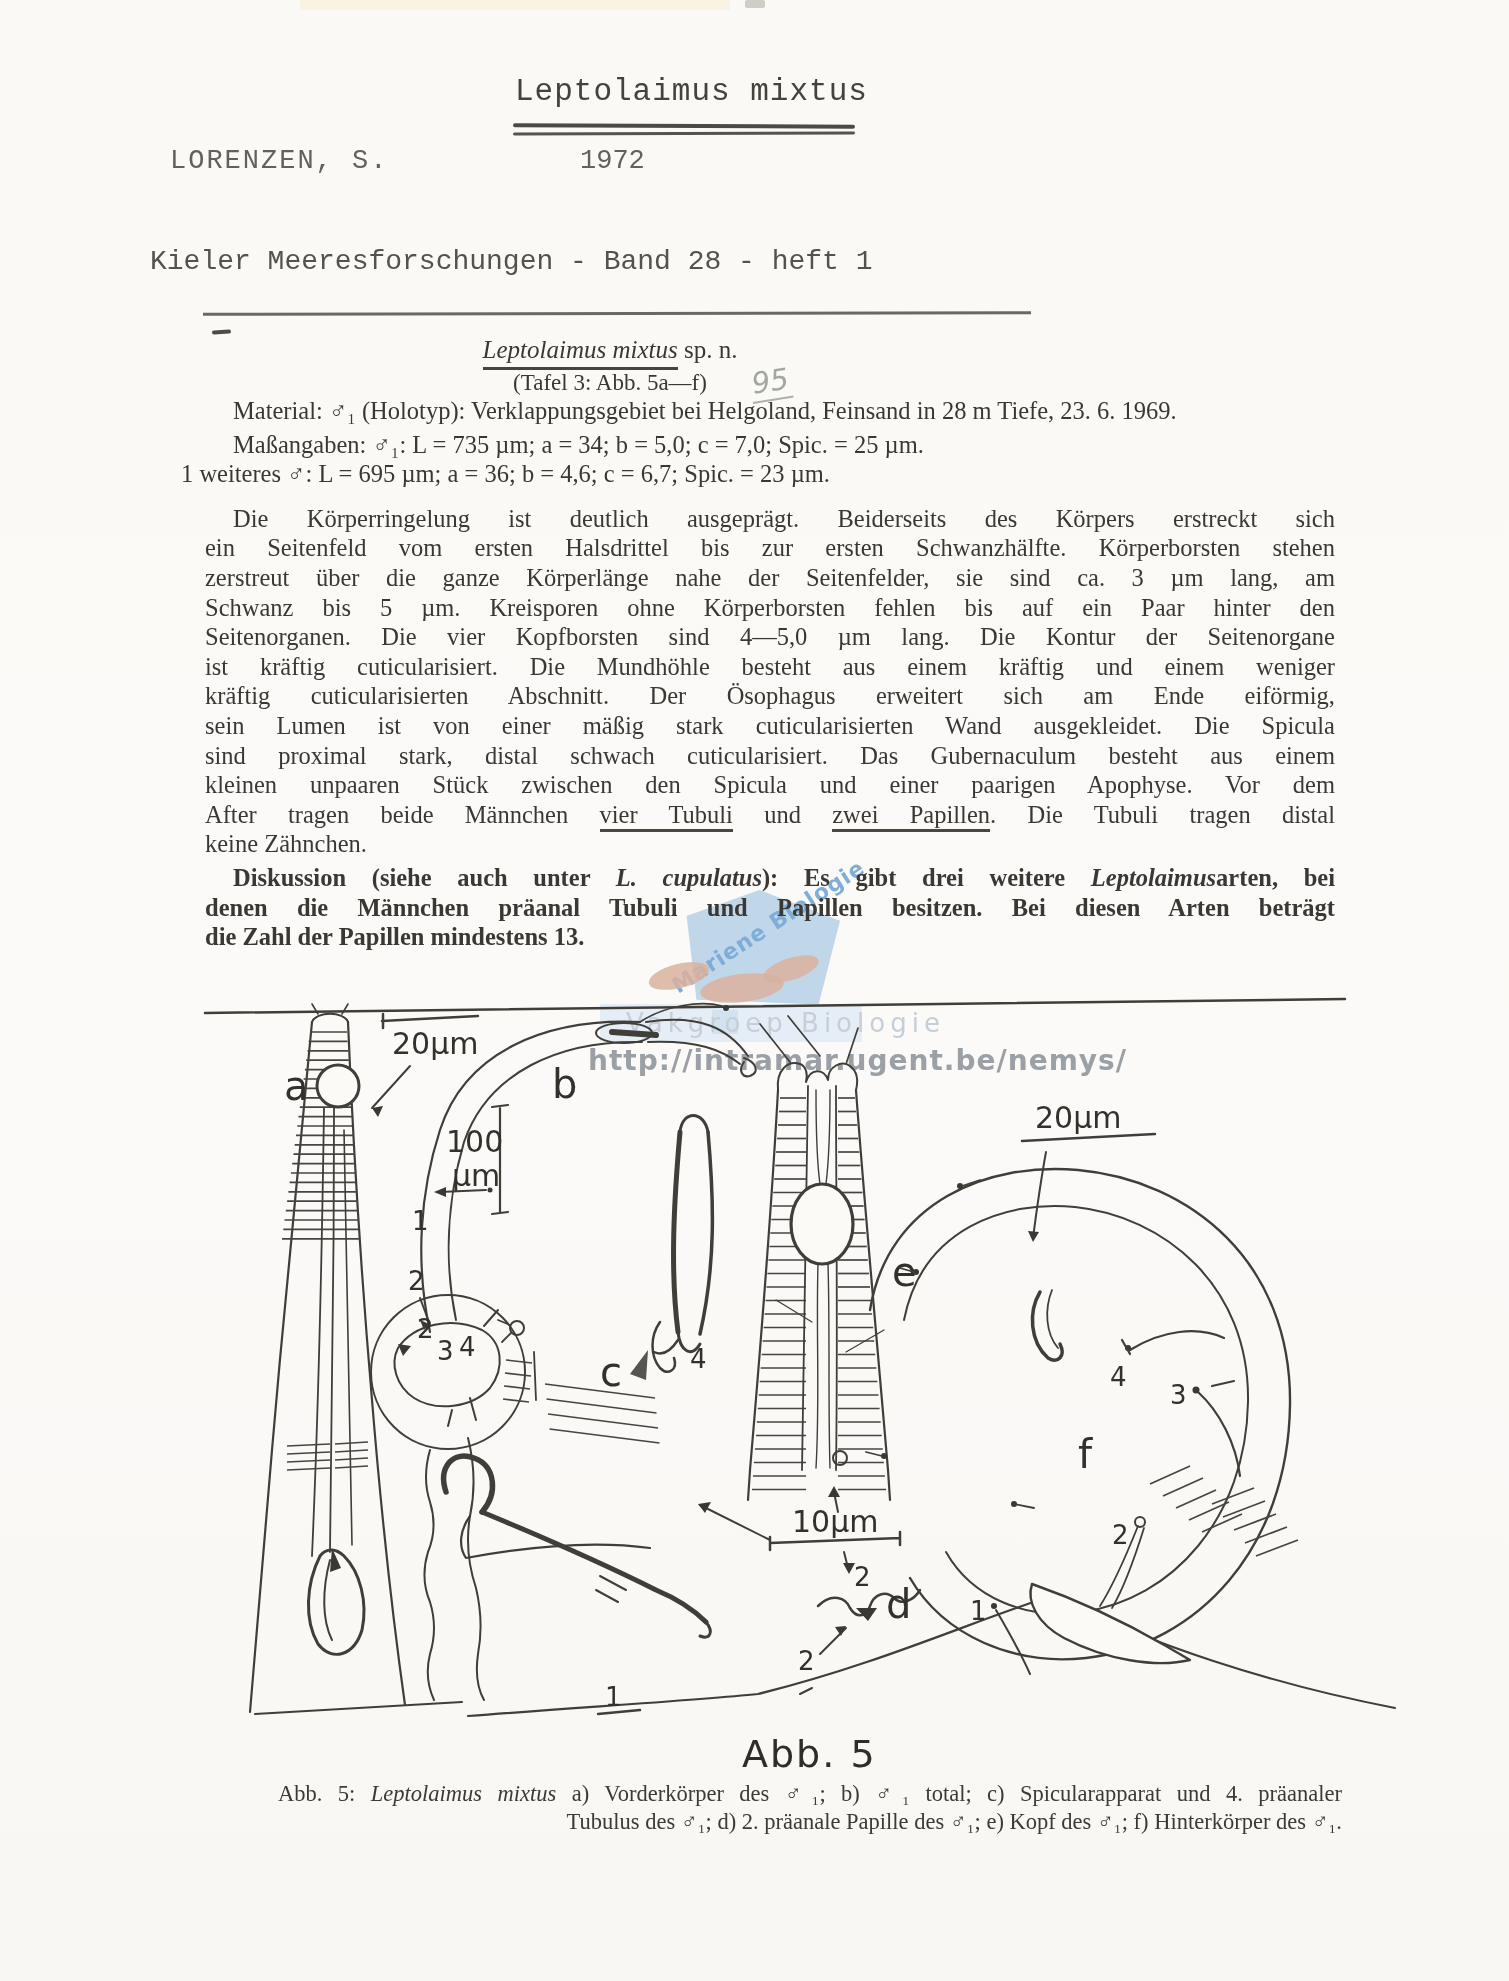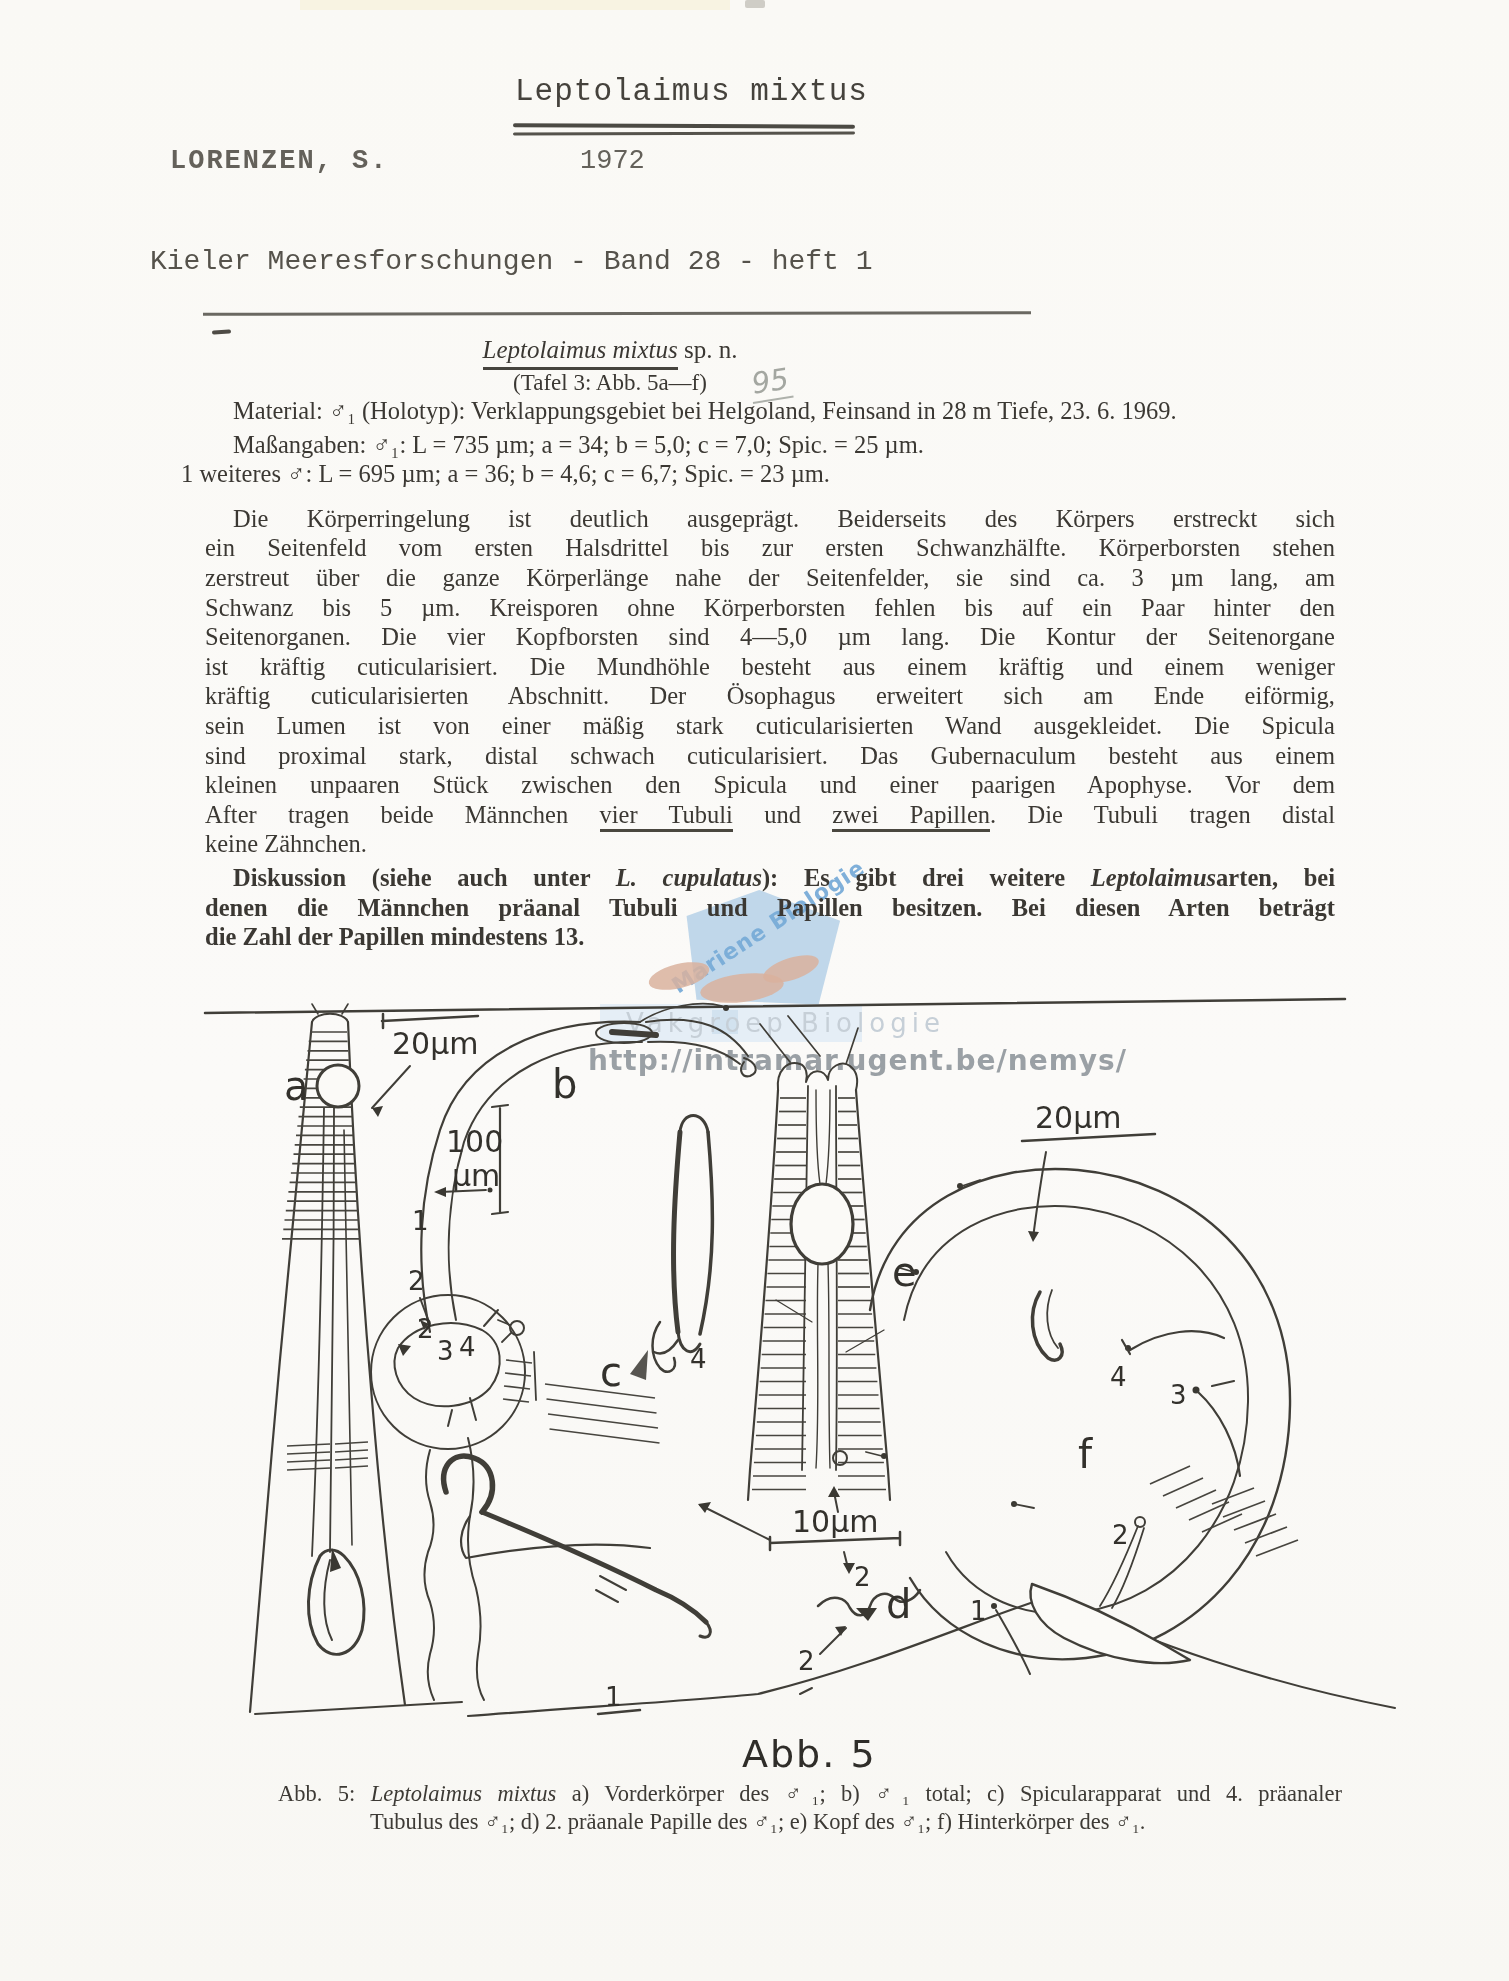--- a/index.html
+++ b/index.html
@@ -6,21 +6,21 @@
   #page{position:relative;width:1509px;height:1981px;margin:0 auto;overflow:hidden;
         background:linear-gradient(180deg,#faf9f5 0%,#fbfaf8 55%,#f8f7f3 100%);}
   #page *{box-sizing:border-box;}
   .abs{position:absolute;}
   
   .tw{font-family:"Liberation Mono","DejaVu Sans Mono",monospace;color:#54514a;white-space:nowrap;}
   #twTitle{left:515px;top:74px;font-size:31px;color:#45423c;letter-spacing:1px;}
   #titleRule{left:513px;top:124px;width:342px;}
   #titleRule .r1{height:4px;background:#4c4a44;border-radius:2px;transform:rotate(.25deg);}
   #titleRule .r2{height:3px;background:#55534c;margin-top:4px;border-radius:2px;transform:rotate(-.2deg);}
-  #twAuthor{left:170px;top:146px;font-size:27px;letter-spacing:2px;color:#64615a;font-weight:bold;}
+  #twAuthor{left:170px;top:146px;font-size:27px;letter-spacing:2px;color:#64615a;}
   #twYear{left:580px;top:146px;font-size:27px;color:#64615a;}
   #twSub{left:150px;top:192px;font-size:28px;color:#4d4a44;}
   #twJournal{left:150px;top:246px;font-size:28px;color:#55524b;}
   #topRule{left:203px;top:312px;width:828px;height:3px;background:#6a6861;transform:rotate(-.1deg);}
   #dashMark{left:212px;top:330px;width:19px;height:4px;background:#4e4b45;transform:rotate(-3deg);border-radius:2px;}
   
   .serif{font-family:"Liberation Serif","DejaVu Serif",serif;color:#3b3833;}
   #heading{left:380px;top:336px;width:460px;text-align:center;font-size:25px;}
   #heading .sp{font-style:italic;border-bottom:3px solid #46443e;padding-bottom:4px;}
   #subheading{left:380px;top:370px;width:460px;text-align:center;font-size:23px;}
@@ -32,21 +32,21 @@
   .tline{line-height:29.6px;text-align:left;}
   .just{text-align:justify;text-align-last:justify;}
   .ind-in{text-indent:28px;}
   .ind-out{text-indent:-24px;}
   .ind-cap{margin-left:92px;}
   .it{font-style:italic;}
   .hu{border-bottom:3px solid #4a473f;padding-bottom:1px;}
   
   #captionText{left:278px;top:1780px;width:1064px;font-family:"Liberation Serif","DejaVu Serif",serif;
                font-size:22.5px;color:#3d3a35;}
-  #captionText .tline{line-height:28px;}
+  #captionText .tline{line-height:28px;text-align:right;}
   
   #wm{left:0;top:0;width:1509px;height:1981px;pointer-events:none;}
   #wmPentagon{left:680px;top:890px;width:165px;height:118px;background:#b9d3e8;opacity:.9;
               clip-path:polygon(4% 22%,48% 0%,97% 26%,84% 97%,10% 93%);}
   #wmStamp{left:656px;top:914px;font-family:"DejaVu Sans",sans-serif;font-weight:bold;font-size:22px;
            color:#79acd8;transform:rotate(-33deg);opacity:.95;letter-spacing:1px;white-space:nowrap;}
   .blotch{background:#d9b29e;opacity:.85;border-radius:50%;}
   #wmStrip{left:600px;top:1004px;width:262px;height:38px;background:#e4edf5;opacity:.95;}
   #wmVakgroep{left:626px;top:1008px;font-family:"DejaVu Sans",sans-serif;font-size:26px;letter-spacing:5px;
               color:#c6cfd7;white-space:nowrap;}

